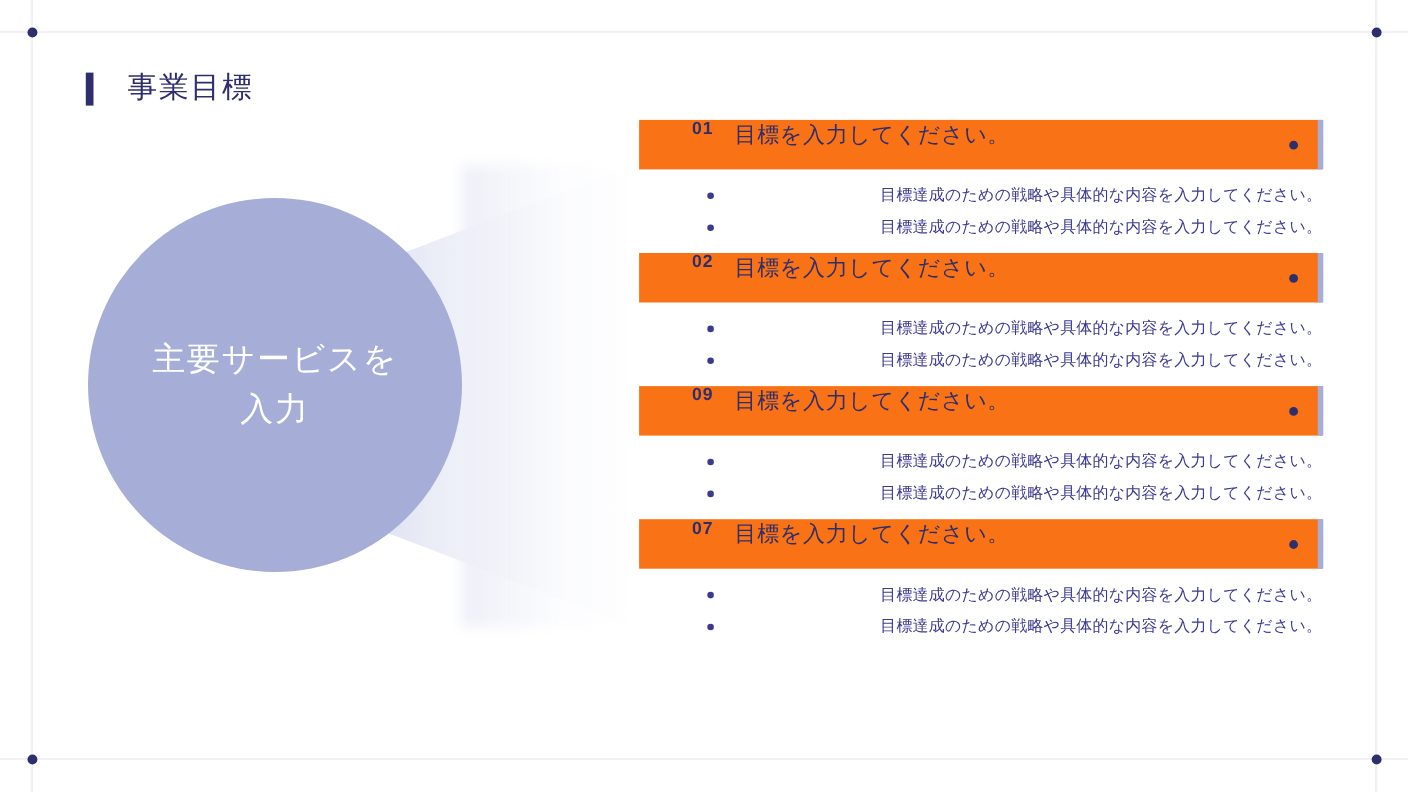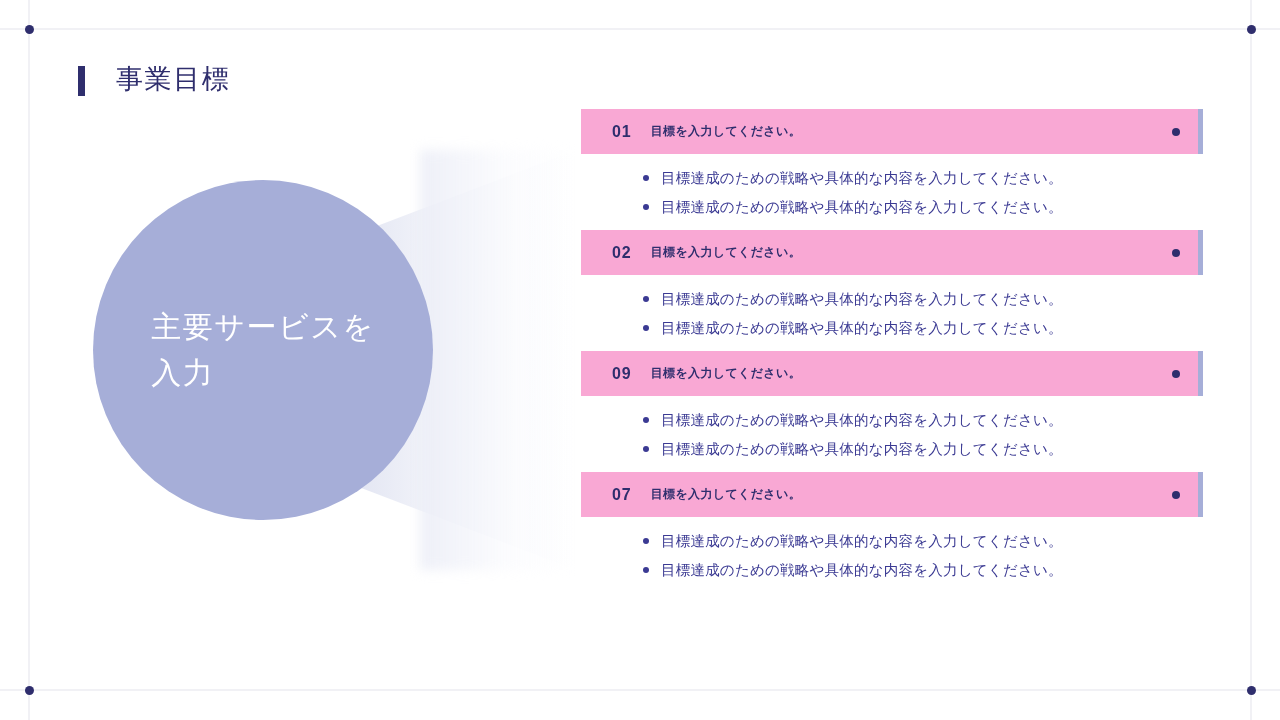--- a/index.html
+++ b/index.html
@@ -98,30 +98,30 @@
     background: linear-gradient(90deg,
                  rgba(236,238,247,0.9) 0%,
                  rgba(248,249,253,0.45) 55%,
                  rgba(255,255,255,0) 100%);
     filter: blur(6px);
     pointer-events: none;
   }
 
   .circle {
     position: absolute;
-    left: 93px;
+    left: 80px;
     top: 180px;
     width: 340px;
     height: 340px;
     border-radius: 50%;
     background: #a6aed8;
     display: flex;
     align-items: center;
     justify-content: center;
-    text-align: left;
+    text-align: center;
   }
   .circle-label {
     font-family: "Liberation Serif", "DejaVu Serif", serif;
     font-size: 30px;
     line-height: 1.52;
     color: #ffffff;
     letter-spacing: 0.05em;
     padding: 0 34px;
     white-space: pre-line;
   }
@@ -132,37 +132,37 @@
     left: 581px;
     top: 109px;
     width: 621px;
   }
   .goal-block { position: relative; }
   .goal-block + .goal-block { margin-top: 16px; }
 
   .goal-header {
     position: relative;
     height: 45px;
-    background: #f9a8d4;
+    background: #f97316;
     display: flex;
-    align-items: center;
-    padding-left: 31px;
+    align-items: flex-start;
+    padding-left: 48px;
     box-sizing: border-box;
   }
   .goal-num {
     font-size: 16px;
     font-weight: bold;
     color: #2f2e6d;
     letter-spacing: 0.06em;
     margin-right: 19px;
     flex: 0 0 auto;
   }
   .goal-title {
-    font-size: 12px;
-    font-weight: bold;
+    font-size: 20px;
+    font-weight: normal;
     color: #2f2e6d;
     letter-spacing: 0.03em;
     white-space: nowrap;
   }
   .goal-dot {
     position: absolute;
     right: 22px;
     top: 50%;
     transform: translateY(-50%);
     width: 8px;
@@ -184,20 +184,21 @@
     margin: 0;
     padding: 17px 0 0 62px;
   }
   .goal-points li {
     position: relative;
     font-size: 14.5px;
     line-height: 1;
     color: #3b3a93;
     letter-spacing: 0.015em;
     padding-left: 18px;
+    text-align: right;
   }
   .goal-points li + li { margin-top: 14px; }
   .goal-points li::before {
     content: "";
     position: absolute;
     left: 0;
     top: 50%;
     transform: translateY(-50%);
     width: 6px;
     height: 6px;

